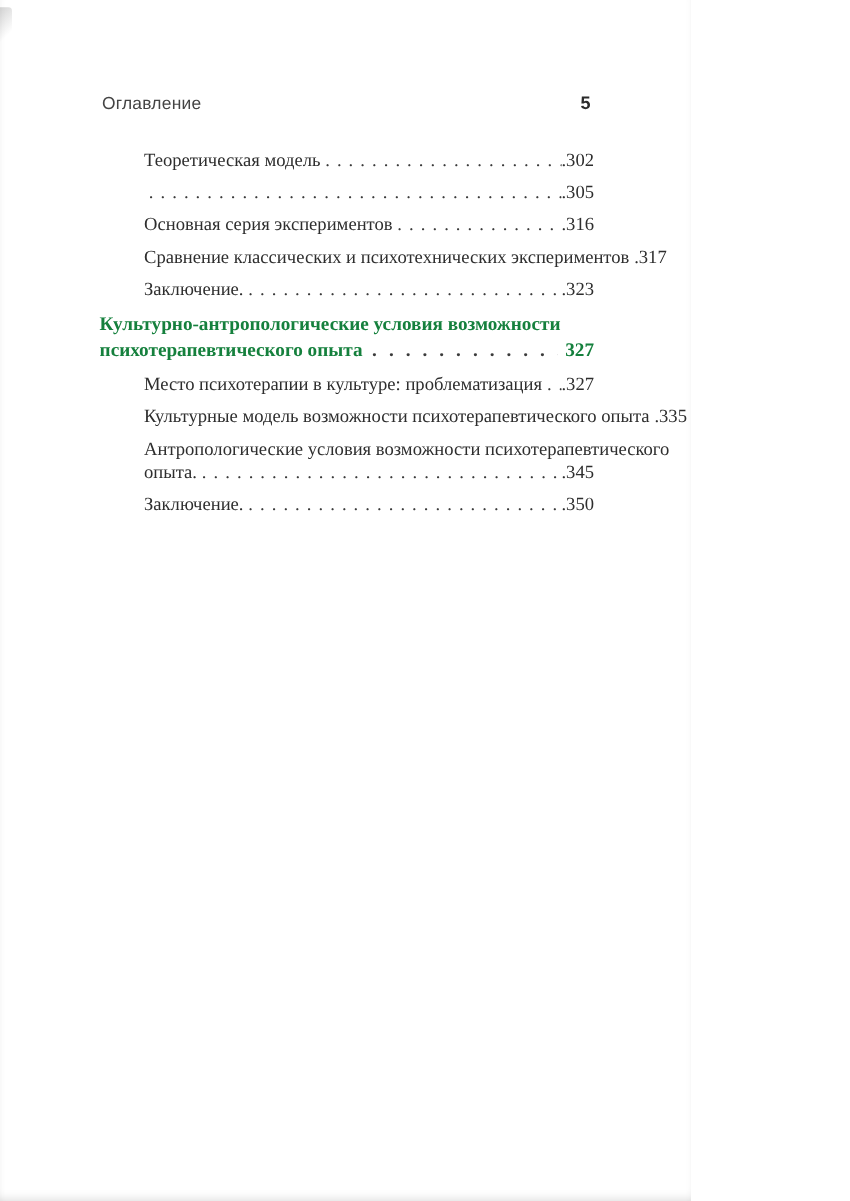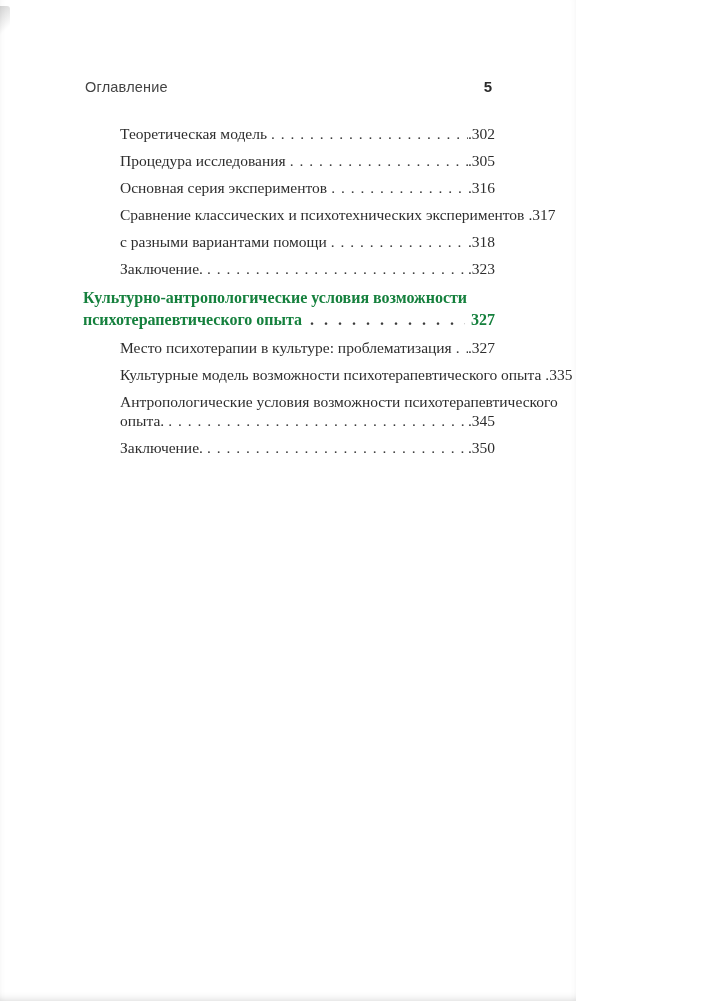--- a/index.html
+++ b/index.html
@@ -114,21 +114,20 @@
     <div class="toc-entry">
       <div class="toc-line">
         <span class="toc-text">Теоретическая модель</span>
         <span class="dot-leader"></span>
         <span class="page-ref dotted">302</span>
       </div>
     </div>
 
     <div class="toc-entry">
       <div class="toc-line">
-        <span class="toc-text">Процедура исследования</span>
         <span class="dot-leader"></span>
         <span class="page-ref dotted">305</span>
       </div>
     </div>
 
     <div class="toc-entry">
       <div class="toc-line">
         <span class="toc-text">Основная серия экспериментов</span>
         <span class="dot-leader"></span>
         <span class="page-ref dotted">316</span>
@@ -137,25 +136,20 @@
 
     <div class="toc-entry">
       <div class="toc-line">
         <span class="toc-text">Сравнение классических и психотехнических экспериментов</span>
         <span class="dot-leader"></span>
         <span class="page-ref dotted">317</span>
       </div>
     </div>
 
     <div class="toc-entry">
-      <div class="toc-line">
-        <span class="toc-text">с разными вариантами помощи</span>
-        <span class="dot-leader"></span>
-        <span class="page-ref dotted">318</span>
-      </div>
     </div>
 
     <div class="toc-entry">
       <div class="toc-line">
         <span class="toc-text">Заключение.</span>
         <span class="dot-leader"></span>
         <span class="page-ref dotted">323</span>
       </div>
     </div>
 

